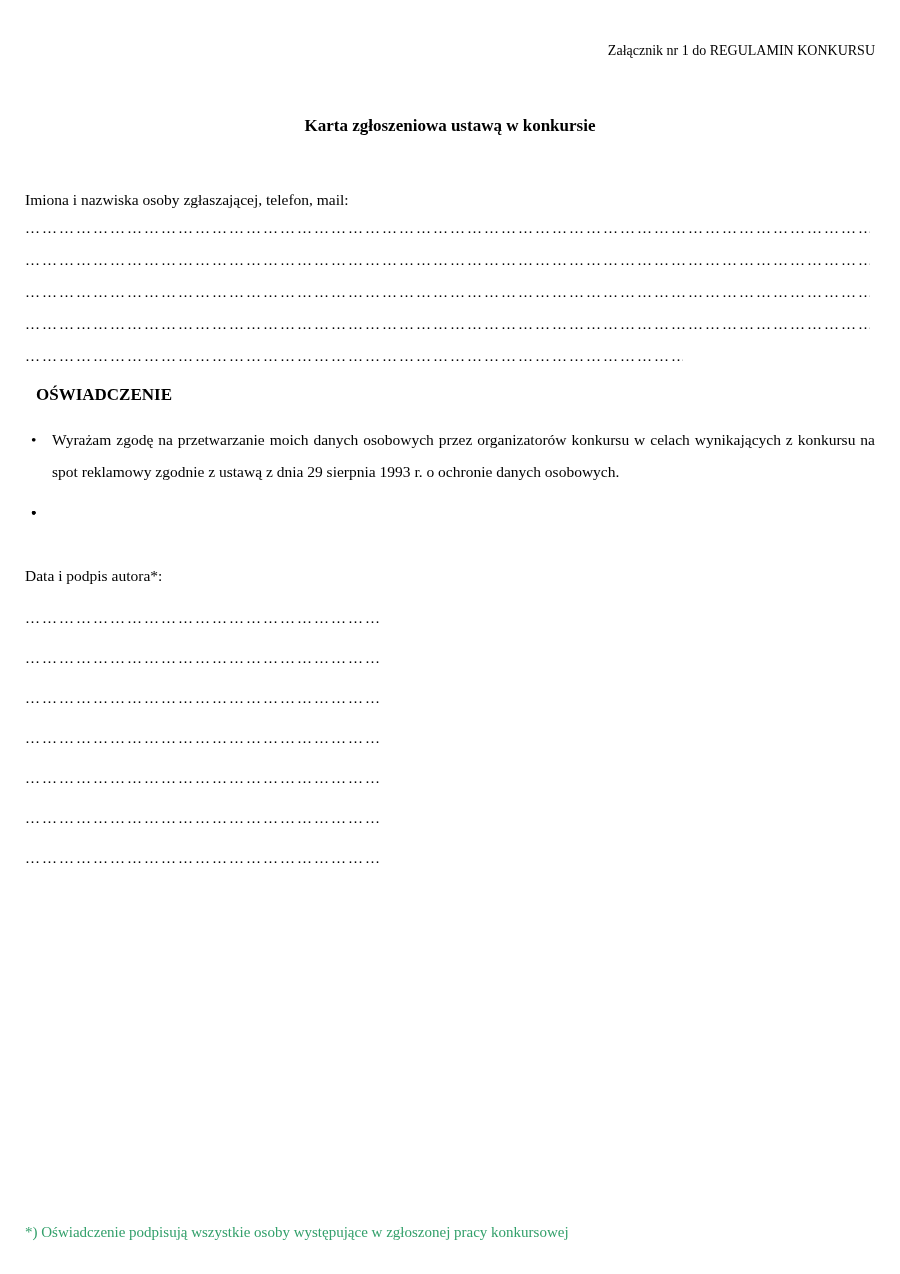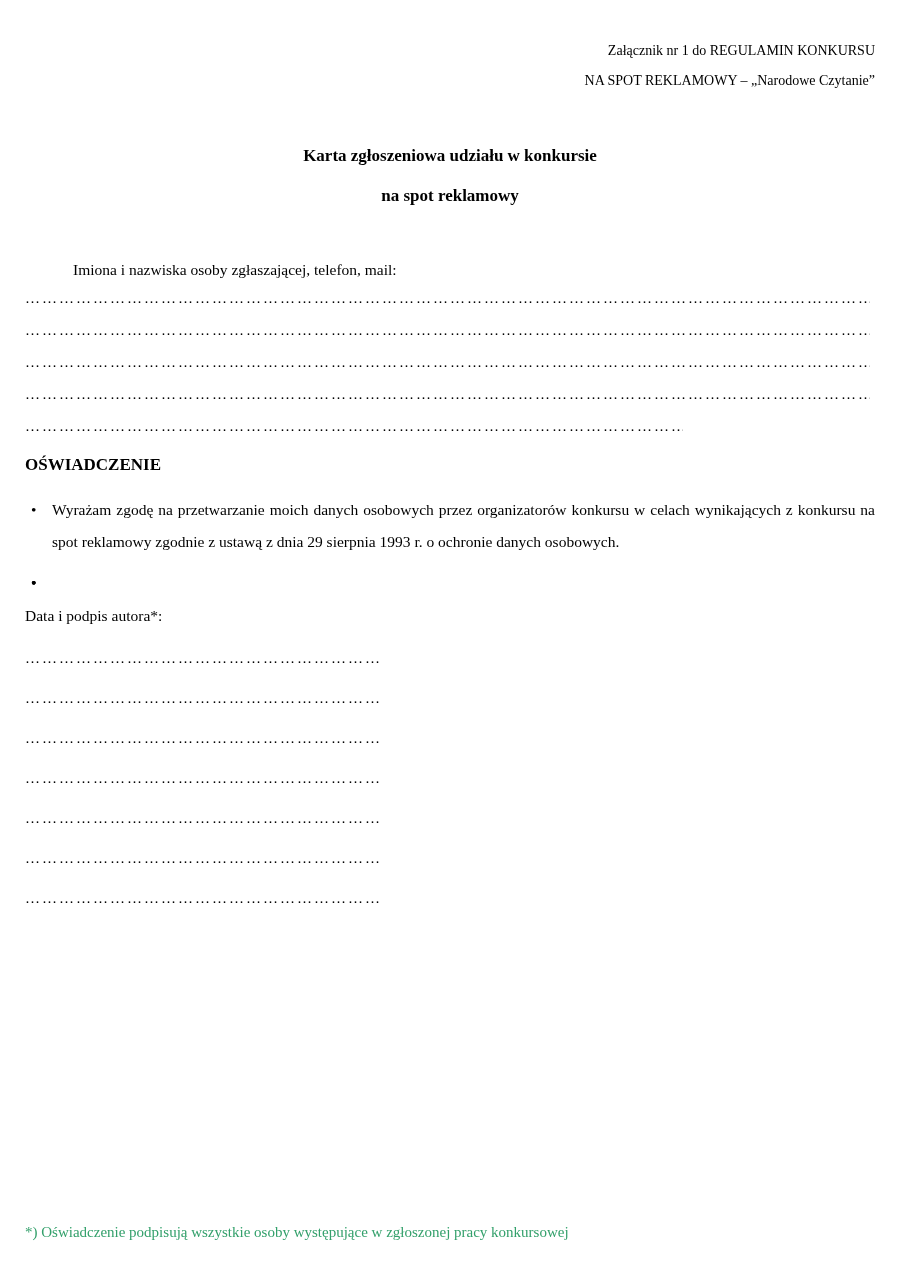--- a/index.html
+++ b/index.html
@@ -27,79 +27,78 @@
     margin-top: 40px;
     text-align: center;
     font-size: 17px;
     font-weight: bold;
     line-height: 40px;
   }
   .label {
     font-size: 15.5px;
     line-height: 20px;
   }
-  .applicant-label { margin-top: 44px; margin-left: 48px; }
+  .applicant-label { margin-top: 44px; }
   .dotlines { margin-top: 8px; }
   .dotline {
     overflow: hidden;
     white-space: nowrap;
     font-size: 15px;
     line-height: 20px;
     letter-spacing: 2px;
     color: #000000;
   }
   .dotline.full  { width: 845px; height: 32px; }
   .dotline.short { width: 658px; height: 32px; }
   .dotline.sig   { width: 355px; height: 40px; }
   .decl-heading {
     margin-top: 6px;
     font-size: 17px;
     font-weight: bold;
     line-height: 22px;
+    margin-left: 11px;
   }
   .bullets {
     margin-top: 18px;
     list-style: none;
   }
   .bullet-item {
     position: relative;
     padding-left: 27px;
     font-size: 15.5px;
     line-height: 32px;
     text-align: justify;
     margin-bottom: 9px;
   }
   .bullet-glyph {
     position: absolute;
     left: 6px;
     top: 0;
   }
-  .signature-label { margin-top: 48px; }
+  .signature-label { margin-top: 78px; }
   .signature-lines { margin-top: 22px; }
   .footnote {
     position: absolute;
     left: 25px;
     bottom: 32px;
     font-size: 15px;
     line-height: 20px;
   }
 </style>
 </head>
 <body>
 
 <div class="page">
 
   <div class="header">
     <div>Załącznik nr 1 do REGULAMIN KONKURSU</div>
-    <div>NA SPOT REKLAMOWY – „Narodowe Czytanie”</div>
   </div>
 
   <div class="title">
-    <div>Karta zgłoszeniowa udziału w konkursie</div>
-    <div>na spot reklamowy</div>
+    <div>Karta zgłoszeniowa ustawą w konkursie</div>
   </div>
 
   <div class="label applicant-label">Imiona i nazwiska osoby zgłaszającej, telefon, mail:</div>
 
   <div class="dotlines">
     <div class="dotline full">…………………………………………………………………………………………………………………………………………………………………………………………………………………………………………</div>
     <div class="dotline full">…………………………………………………………………………………………………………………………………………………………………………………………………………………………………………</div>
     <div class="dotline full">…………………………………………………………………………………………………………………………………………………………………………………………………………………………………………</div>
     <div class="dotline full">…………………………………………………………………………………………………………………………………………………………………………………………………………………………………………</div>
     <div class="dotline short">…………………………………………………………………………………………………………………………………………………………………………………………………………………………………………</div>

